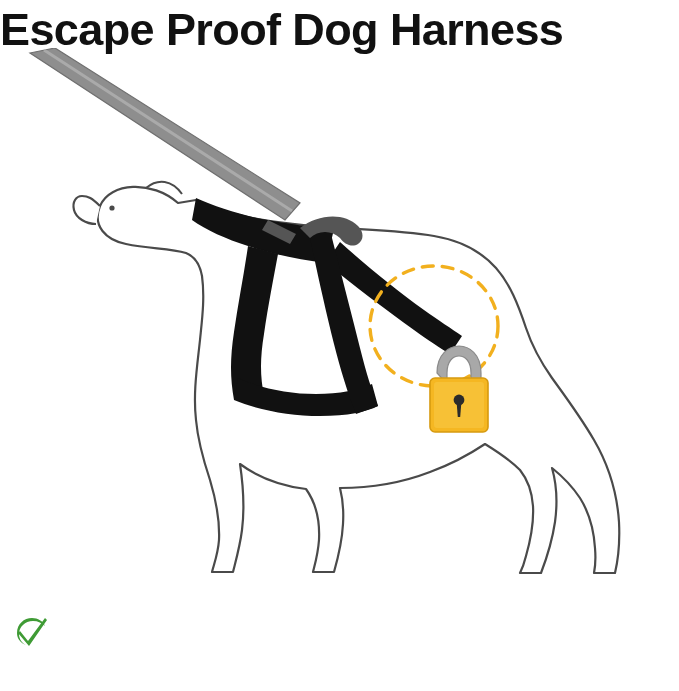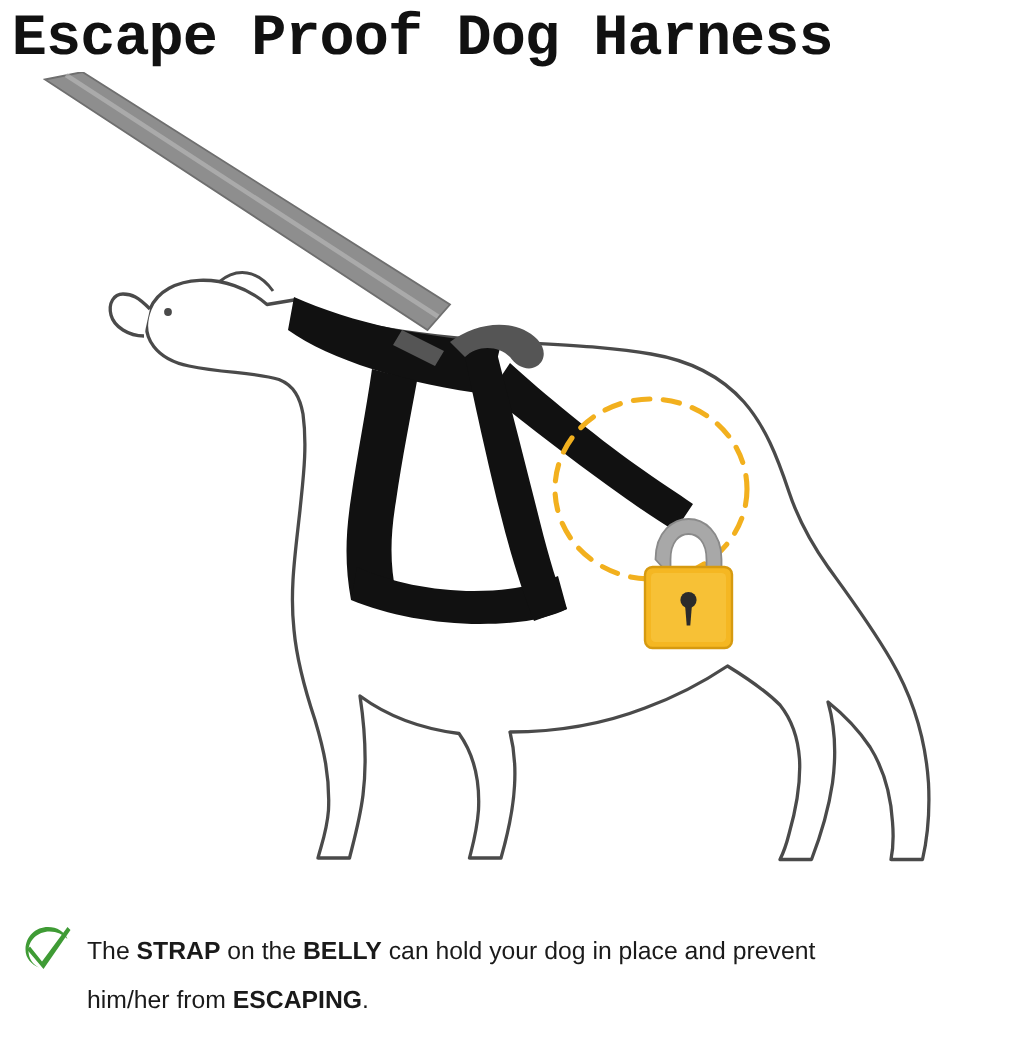--- a/index.html
+++ b/index.html
@@ -20,25 +20,25 @@
     width: 679px;
     height: 691px;
     background: #ffffff;
   }
   .title {
     position: absolute;
     top: 4px;
     left: 0;
     width: 563px;
     text-align: center;
-    font-size: 39px;
+    font-size: 45px;
     font-weight: bold;
     letter-spacing: -0.6px;
     color: #111111;
-    font-family: Liberation Mono, monospace;
+    font-family: Liberation Sans, sans-serif;
     white-space: nowrap;
   }
   .illustration {
     position: absolute;
     top: 48px;
     left: 0;
     width: 679px;
     height: 545px;
   }
   .caption {
@@ -176,19 +176,15 @@
     </svg>
   </div>
 
   <div class="caption">
     <div class="check-wrap">
       <svg width="34" height="34" viewBox="0 0 34 34" xmlns="http://www.w3.org/2000/svg">
         <path d="M3 17 C 3 8, 10 2, 18 2 C 24 2, 29 5, 31 10 C 28 7, 24 5, 19 5 C 11 5, 5 11, 5 18 C 5 23, 8 27, 12 29 C 7 27, 3 23, 3 17 Z" fill="#3f9b35"></path>
         <path d="M6 15 L14 25 L31 2 L33 4 L15 30 L4 17 Z" fill="#3f9b35"></path>
       </svg>
     </div>
-    <div class="caption-text">
-      <span class="caption-line"><span>The </span><b>STRAP</b><span> on the </span><b>BELLY</b><span> can hold your dog in place and prevent</span></span>
-      <span class="caption-line"><span>him/her from </span><b>ESCAPING</b><span>.</span></span>
-    </div>
   </div>
 
 </div>
 
 </body></html>

